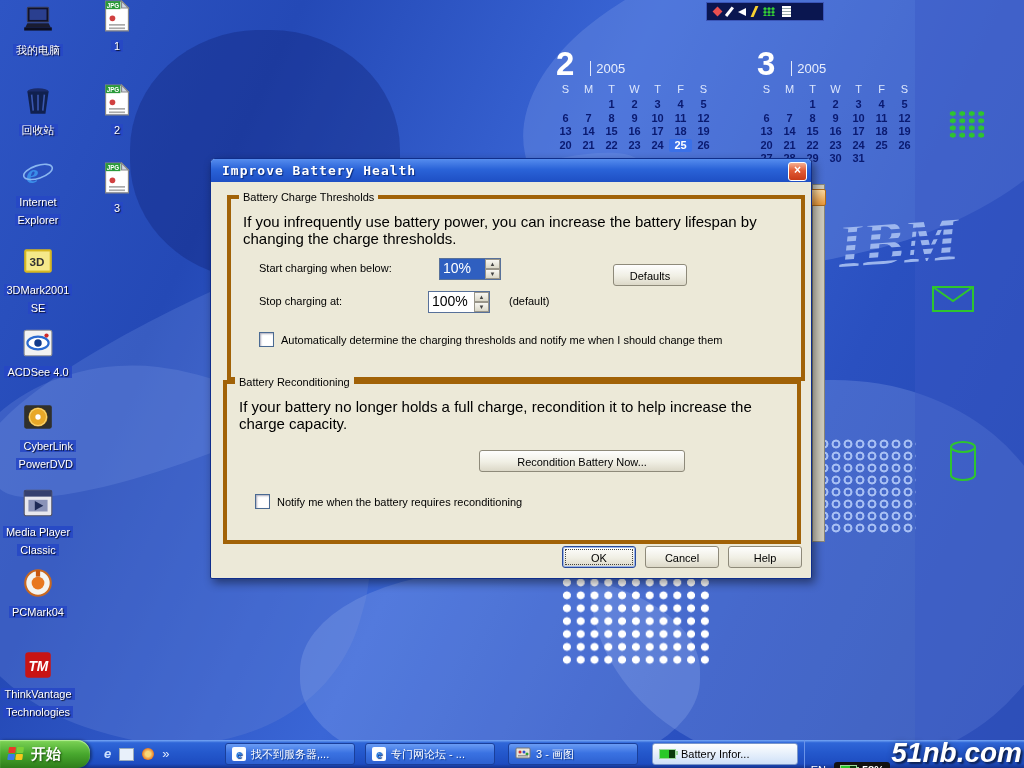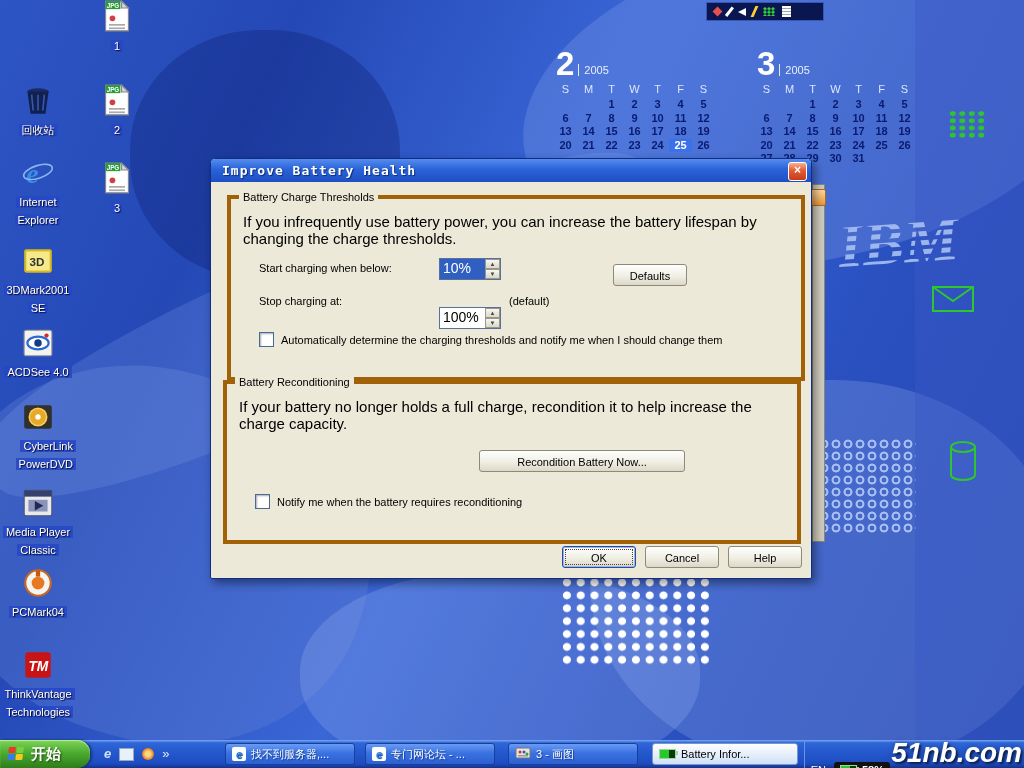--- a/index.html
+++ b/index.html
@@ -22,21 +22,21 @@
     background-image:radial-gradient(circle,rgba(0,0,0,0) 2.1px,#a8c0f4 2.7px,#a8c0f4 4.1px,rgba(0,0,0,0) 4.8px);
     background-size:12px 12px;}
   .keypad-green{position:absolute;left:948px;top:110px;width:38px;height:29px;
     background-image:radial-gradient(#2ec52e 2.9px,rgba(0,0,0,0) 3.4px);background-size:9.5px 7.2px;}
   .ibm{position:absolute;left:836px;top:196px;transform:rotate(-4deg);}
   .green-outline{position:absolute;}
   
   .cal{position:absolute;z-index:2;}
   .cal-head{display:flex;align-items:flex-end;margin:0 0 5px 2px;}
   .cal-month{font-size:33px;font-weight:bold;color:#fff;line-height:.85;}
-  .cal-year{font-size:11px;color:#e8eefc;border-left:1px solid rgba(255,255,255,.85);padding-left:5px;margin-left:4px;position:relative;top:-2px;}
+  .cal-year{font-size:13px;color:#e8eefc;border-left:1px solid rgba(255,255,255,.85);padding-left:5px;margin-left:16px;position:relative;top:-2px;}
   .cal-headers,.cal-cells{display:grid;grid-template-columns:repeat(7,23px);}
   .cal-headers{grid-auto-rows:15px;}
   .cal-cells{grid-auto-rows:13.5px;}
   .cal-h{font-size:11px;color:#dde7fd;text-align:center;}
   .cal-c{font-size:11px;font-weight:bold;color:#0a1a70;text-align:center;line-height:13px;}
   .cal-c.hl{background:#3a70e8;color:#fff;border-radius:2px;}
   
   .dicon{position:absolute;width:76px;text-align:center;z-index:3;cursor:default;}
   .dicon .art{width:34px;height:34px;margin:0 auto;}
   .dicon .lbl{display:inline;font-size:11px;line-height:14px;color:#fff;
@@ -267,20 +267,31 @@
         <span class="cal-c">27</span>
         <span class="cal-c">28</span>
         <span class="cal-c">29</span>
         <span class="cal-c">30</span>
         <span class="cal-c">31</span>
         <span class="cal-c"></span>
         <span class="cal-c"></span>
       </div>
   </div>
 
+  <div class="dicon" style="left:0px;top:4px;">
+    <div class="art">
+      <svg viewBox="0 0 32 32" width="34" height="34">
+          <rect x="6" y="3" width="20" height="14" rx="1" fill="#10122a" stroke="#3a3c55"></rect>
+          <rect x="8" y="5" width="16" height="10" fill="#2a3f8f"></rect>
+          <path d="M4 22 L28 22 L26 18 L6 18 Z" fill="#1a1c30"></path>
+          <rect x="3" y="22" width="26" height="3" fill="#0c0e20"></rect>
+        </svg>
+    </div>
+    <div class="lblwrap"><span class="lbl">我的电脑</span></div>
+  </div>
 
   <div class="dicon" style="left:0px;top:84px;">
     <div class="art">
       <svg viewBox="0 0 32 32" width="34" height="34">
           <ellipse cx="16" cy="7" rx="10" ry="3" fill="#1a2b6a"></ellipse>
           <path d="M6 7 L9 28 L23 28 L26 7 Z" fill="#10204f"></path>
           <path d="M10 10 l1.5 15 M16 10 v15 M22 10 l-1.5 15" stroke="#3a57b0" stroke-width="1.5" fill="none"></path>
         </svg>
     </div>
     <div class="lblwrap"><span class="lbl">回收站</span></div>
@@ -425,21 +436,21 @@
       <span class="fldlabel" style="left:28px;top:59px;">Start charging when below:</span>
       <div class="spin" style="left:208px;top:59px;">
         <span class="val sel">10%</span>
         <span class="btns">
           <span class="sb">▲</span>
           <span class="sb">▼</span>
         </span>
       </div>
 
       <span class="fldlabel" style="left:28px;top:92px;">Stop charging at:</span>
-      <div class="spin" style="left:208px;top:92px;margin-top:16px;">
+      <div class="spin" style="left:197px;top:92px;">
         <span class="val">100%</span>
         <span class="btns">
           <span class="sb">▲</span>
           <span class="sb">▼</span>
         </span>
       </div>
       <span class="fldlabel" style="left:278px;top:92px;">(default)</span>
 
       <button class="xpbtn" style="left:382px;top:65px;width:74px;">Defaults</button>
 

